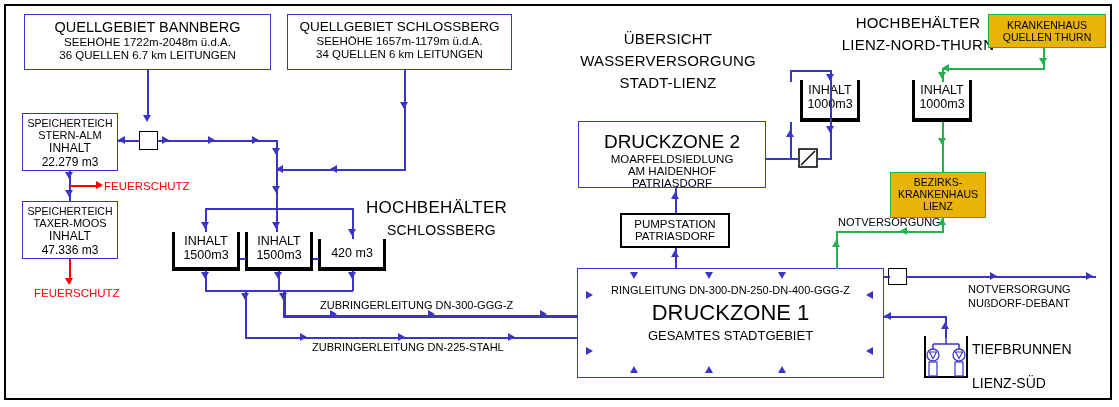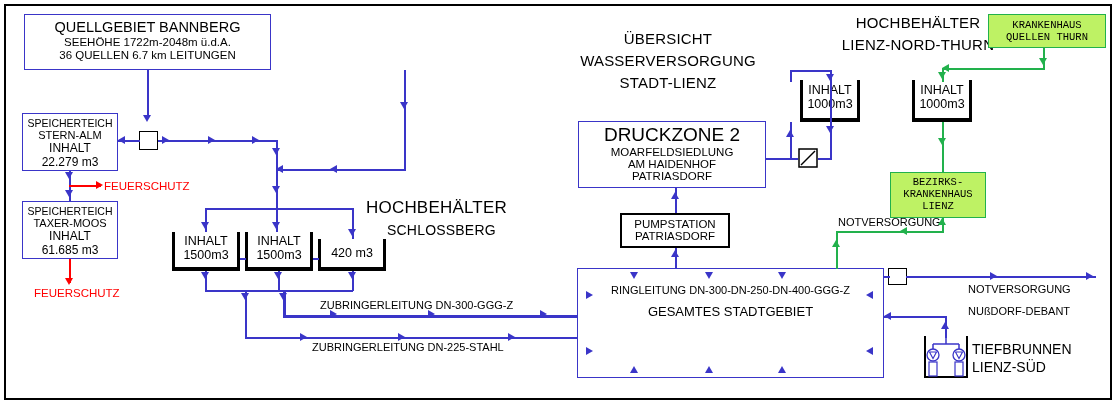--- a/index.html
+++ b/index.html
@@ -1,21 +1,21 @@
 <!DOCTYPE html>
 <html><head>
 <meta charset="utf-8">
 <style>
   html,body{margin:0;padding:0;background:#ffffff;}
   body{font-family:"Liberation Sans",sans-serif;}
   #diagram{position:relative;width:1119px;height:407px;background:#ffffff;overflow:hidden;}
   #frame{position:absolute;left:4px;top:4px;width:1108px;height:396px;border:2px solid #000;box-sizing:border-box;}
   .node{position:absolute;box-sizing:border-box;text-align:center;color:#000;}
   .boxblue{border:1.5px solid #3a35c8;background:#fff;}
-  .boxgreen{border:1.5px solid #22b14c;background:#bef264;font-family:Liberation Mono, monospace;}
+  .boxgreen{border:1.5px solid #22b14c;background:#eab308;}
   .boxblack{border:2px solid #000;background:#fff;}
   .tank{background:#fff;border-left:3px solid #000;border-right:3px solid #000;border-bottom:4px solid #000;border-top:none;}
   .lbl{position:absolute;color:#000;white-space:nowrap;}
   .lbl.red{color:#ff0000;}
   .ttl{font-weight:normal;letter-spacing:.2px;}
   .line{position:absolute;background:#3a35c8;}
   .line.g{background:#22b14c;}
   .line.r{background:#ff0000;}
   .h{height:1.5px;}
   .v{width:1.5px;}
@@ -39,20 +39,25 @@
 
 <div id="diagram">
   <div id="frame"></div>
 
   <div class="node boxblue" style="left:24px;top:14px;width:247px;height:56px;padding-top:4px;">
     <div style="font-size:14.5px;">QUELLGEBIET BANNBERG</div>
     <div style="font-size:11.5px;margin-top:1px;">SEEHÖHE 1722m-2048m ü.d.A.</div>
     <div style="font-size:11.5px;margin-top:1px;">36 QUELLEN  6.7 km LEITUNGEN</div>
   </div>
 
+  <div class="node boxblue" style="left:287px;top:14px;width:225px;height:56px;padding-top:4px;">
+    <div style="font-size:13.5px;">QUELLGEBIET SCHLOSSBERG</div>
+    <div style="font-size:11.5px;margin-top:1px;">SEEHÖHE 1657m-1179m ü.d.A.</div>
+    <div style="font-size:11.5px;margin-top:1px;">34 QUELLEN    6 km LEITUNGEN</div>
+  </div>
 
   <div class="lbl ttl" style="left:558px;top:52px;width:220px;text-align:center;font-size:15px;">WASSERVERSORGUNG</div>
   <div class="lbl ttl" style="left:568px;top:30px;width:200px;text-align:center;font-size:15px;">ÜBERSICHT</div>
   <div class="lbl ttl" style="left:568px;top:74px;width:200px;text-align:center;font-size:15px;">STADT-LIENZ</div>
 
   <div class="lbl ttl" style="left:828px;top:14px;width:180px;text-align:center;font-size:15px;">HOCHBEHÄLTER</div>
   <div class="lbl ttl" style="left:818px;top:36px;width:200px;text-align:center;font-size:15px;">LIENZ-NORD-THURN</div>
 
   <div class="node boxgreen" style="left:988px;top:14px;width:118px;height:34px;padding-top:4px;">
     <div style="font-size:10.5px;">KRANKENHAUS</div>
@@ -63,42 +68,42 @@
     <div style="font-size:10.5px;">SPEICHERTEICH</div>
     <div style="font-size:11px;">STERN-ALM</div>
     <div style="font-size:12px;">INHALT</div>
     <div style="font-size:12px;">22.279 m3</div>
   </div>
 
   <div class="node boxblue" style="left:22px;top:201px;width:96px;height:58px;padding-top:3px;">
     <div style="font-size:10.5px;">SPEICHERTEICH</div>
     <div style="font-size:11px;">TAXER-MOOS</div>
     <div style="font-size:12px;">INHALT</div>
-    <div style="font-size:12px;">61.685 m3</div>
+    <div style="font-size:12px;">47.336 m3</div>
   </div>
 
   <div class="lbl red" style="left:104px;top:180px;font-size:11.5px;">FEUERSCHUTZ</div>
   <div class="lbl red" style="left:34px;top:287px;font-size:11.5px;">FEUERSCHUTZ</div>
 
   <div class="lbl ttl" style="left:366px;top:198px;font-size:17px;">HOCHBEHÄLTER</div>
   <div class="lbl ttl" style="left:387px;top:222px;font-size:14px;">SCHLOSSBERG</div>
 
   <div class="node tank" style="left:172px;top:232px;width:68px;height:39px;padding-top:2px;">
     <div style="font-size:12.5px;">INHALT</div>
     <div style="font-size:12.5px;">1500m3</div>
   </div>
   <div class="node tank" style="left:245px;top:232px;width:68px;height:39px;padding-top:2px;">
     <div style="font-size:12.5px;">INHALT</div>
     <div style="font-size:12.5px;">1500m3</div>
   </div>
   <div class="node tank" style="left:318px;top:239px;width:68px;height:32px;padding-top:7px;">
     <div style="font-size:12.5px;">420 m3</div>
   </div>
 
-  <div class="node boxblue" style="left:578px;top:121px;width:188px;height:67px;padding-top:2px;">
+  <div class="node boxblue" style="left:578px;top:121px;width:188px;height:67px;padding-top:9px;">
     <div style="font-size:19px;">DRUCKZONE 2</div>
     <div style="font-size:11.5px;">MOARFELDSIEDLUNG</div>
     <div style="font-size:11.5px;">AM HAIDENHOF</div>
     <div style="font-size:11.5px;">PATRIASDORF</div>
   </div>
 
   <div class="node boxblack" style="left:620px;top:213px;width:110px;height:35px;padding-top:3px;">
     <div style="font-size:11.5px;">PUMPSTATION</div>
     <div style="font-size:11.5px;">PATRIASDORF</div>
   </div>
@@ -115,44 +120,45 @@
   <div class="node boxgreen" style="left:890px;top:172px;width:96px;height:46px;padding-top:3px;">
     <div style="font-size:10.5px;">BEZIRKS-</div>
     <div style="font-size:10.5px;">KRANKENHAUS</div>
     <div style="font-size:10.5px;">LIENZ</div>
   </div>
 
   <div class="lbl" style="left:838px;top:216px;font-size:11px;">NOTVERSORGUNG</div>
 
   <div class="node boxblue" style="left:577px;top:268px;width:307px;height:110px;padding-top:15px;">
     <div style="font-size:11px;">RINGLEITUNG DN-300-DN-250-DN-400-GGG-Z</div>
-    <div style="font-size:13px;margin-top:8px;">GESAMTES STADTGEBIET</div>
+    <div style="font-size:22px;margin-top:4px;">DRUCKZONE 1</div>
+    <div style="font-size:13px;margin-top:2px;">GESAMTES STADTGEBIET</div>
   </div>
 
   <div class="lbl" style="left:320px;top:299px;font-size:11px;">ZUBRINGERLEITUNG DN-300-GGG-Z</div>
   <div class="lbl" style="left:312px;top:341px;font-size:11px;">ZUBRINGERLEITUNG DN-225-STAHL</div>
 
   <div class="lbl" style="left:968px;top:283px;font-size:11px;">NOTVERSORGUNG</div>
-  <div class="lbl" style="left:968px;top:297px;font-size:11px;margin-top:8px;">NUßDORF-DEBANT</div>
+  <div class="lbl" style="left:968px;top:297px;font-size:11px;">NUßDORF-DEBANT</div>
 
   <div class="well" style="left:924px;top:336px;width:44px;height:42px;"></div>
   <svg style="position:absolute;left:924px;top:330px;" width="46" height="50">
     <line x1="22" y1="6" x2="22" y2="14" stroke="#3a35c8" stroke-width="1.5"></line>
     <line x1="9" y1="14" x2="35" y2="14" stroke="#3a35c8" stroke-width="1.5"></line>
     <line x1="9" y1="14" x2="9" y2="20" stroke="#3a35c8" stroke-width="1.5"></line>
     <line x1="35" y1="14" x2="35" y2="20" stroke="#3a35c8" stroke-width="1.5"></line>
     <circle cx="9" cy="25" r="6" fill="#fff" stroke="#3a35c8" stroke-width="1.3"></circle>
     <circle cx="35" cy="25" r="6" fill="#fff" stroke="#3a35c8" stroke-width="1.3"></circle>
     <polygon points="5.5,22 12.5,22 9,28.5" fill="none" stroke="#3a35c8" stroke-width="1.1"></polygon>
     <polygon points="31.5,22 38.5,22 35,28.5" fill="none" stroke="#3a35c8" stroke-width="1.1"></polygon>
     <rect x="5" y="32" width="8" height="14" fill="#fff" stroke="#3a35c8" stroke-width="1.2"></rect>
     <rect x="31" y="32" width="8" height="14" fill="#fff" stroke="#3a35c8" stroke-width="1.2"></rect>
   </svg>
   <div class="lbl" style="left:972px;top:341px;font-size:14px;">TIEFBRUNNEN</div>
-  <div class="lbl" style="left:972px;top:359px;font-size:14px;">LIENZ-SÜD</div>
+  <div class="lbl" style="left:972px;top:375px;font-size:14px;">LIENZ-SÜD</div>
 
   <div class="sq" style="left:139px;top:131px;width:19px;height:19px;"></div>
   <svg class="sq" style="left:798px;top:148px;width:20px;height:20px;border:none;" width="20" height="20">
     <rect x="1" y="1" width="18" height="18" fill="#fff" stroke="#000" stroke-width="1.5"></rect>
     <line x1="3" y1="17" x2="17" y2="3" stroke="#000" stroke-width="1.5"></line>
   </svg>
   <div class="sq" style="left:888px;top:268px;width:19px;height:17px;"></div>
 
   <div class="line v" style="left:147px;top:70px;height:48px;"></div>
   <div class="arw d" style="left:143px;top:115px;"></div>

